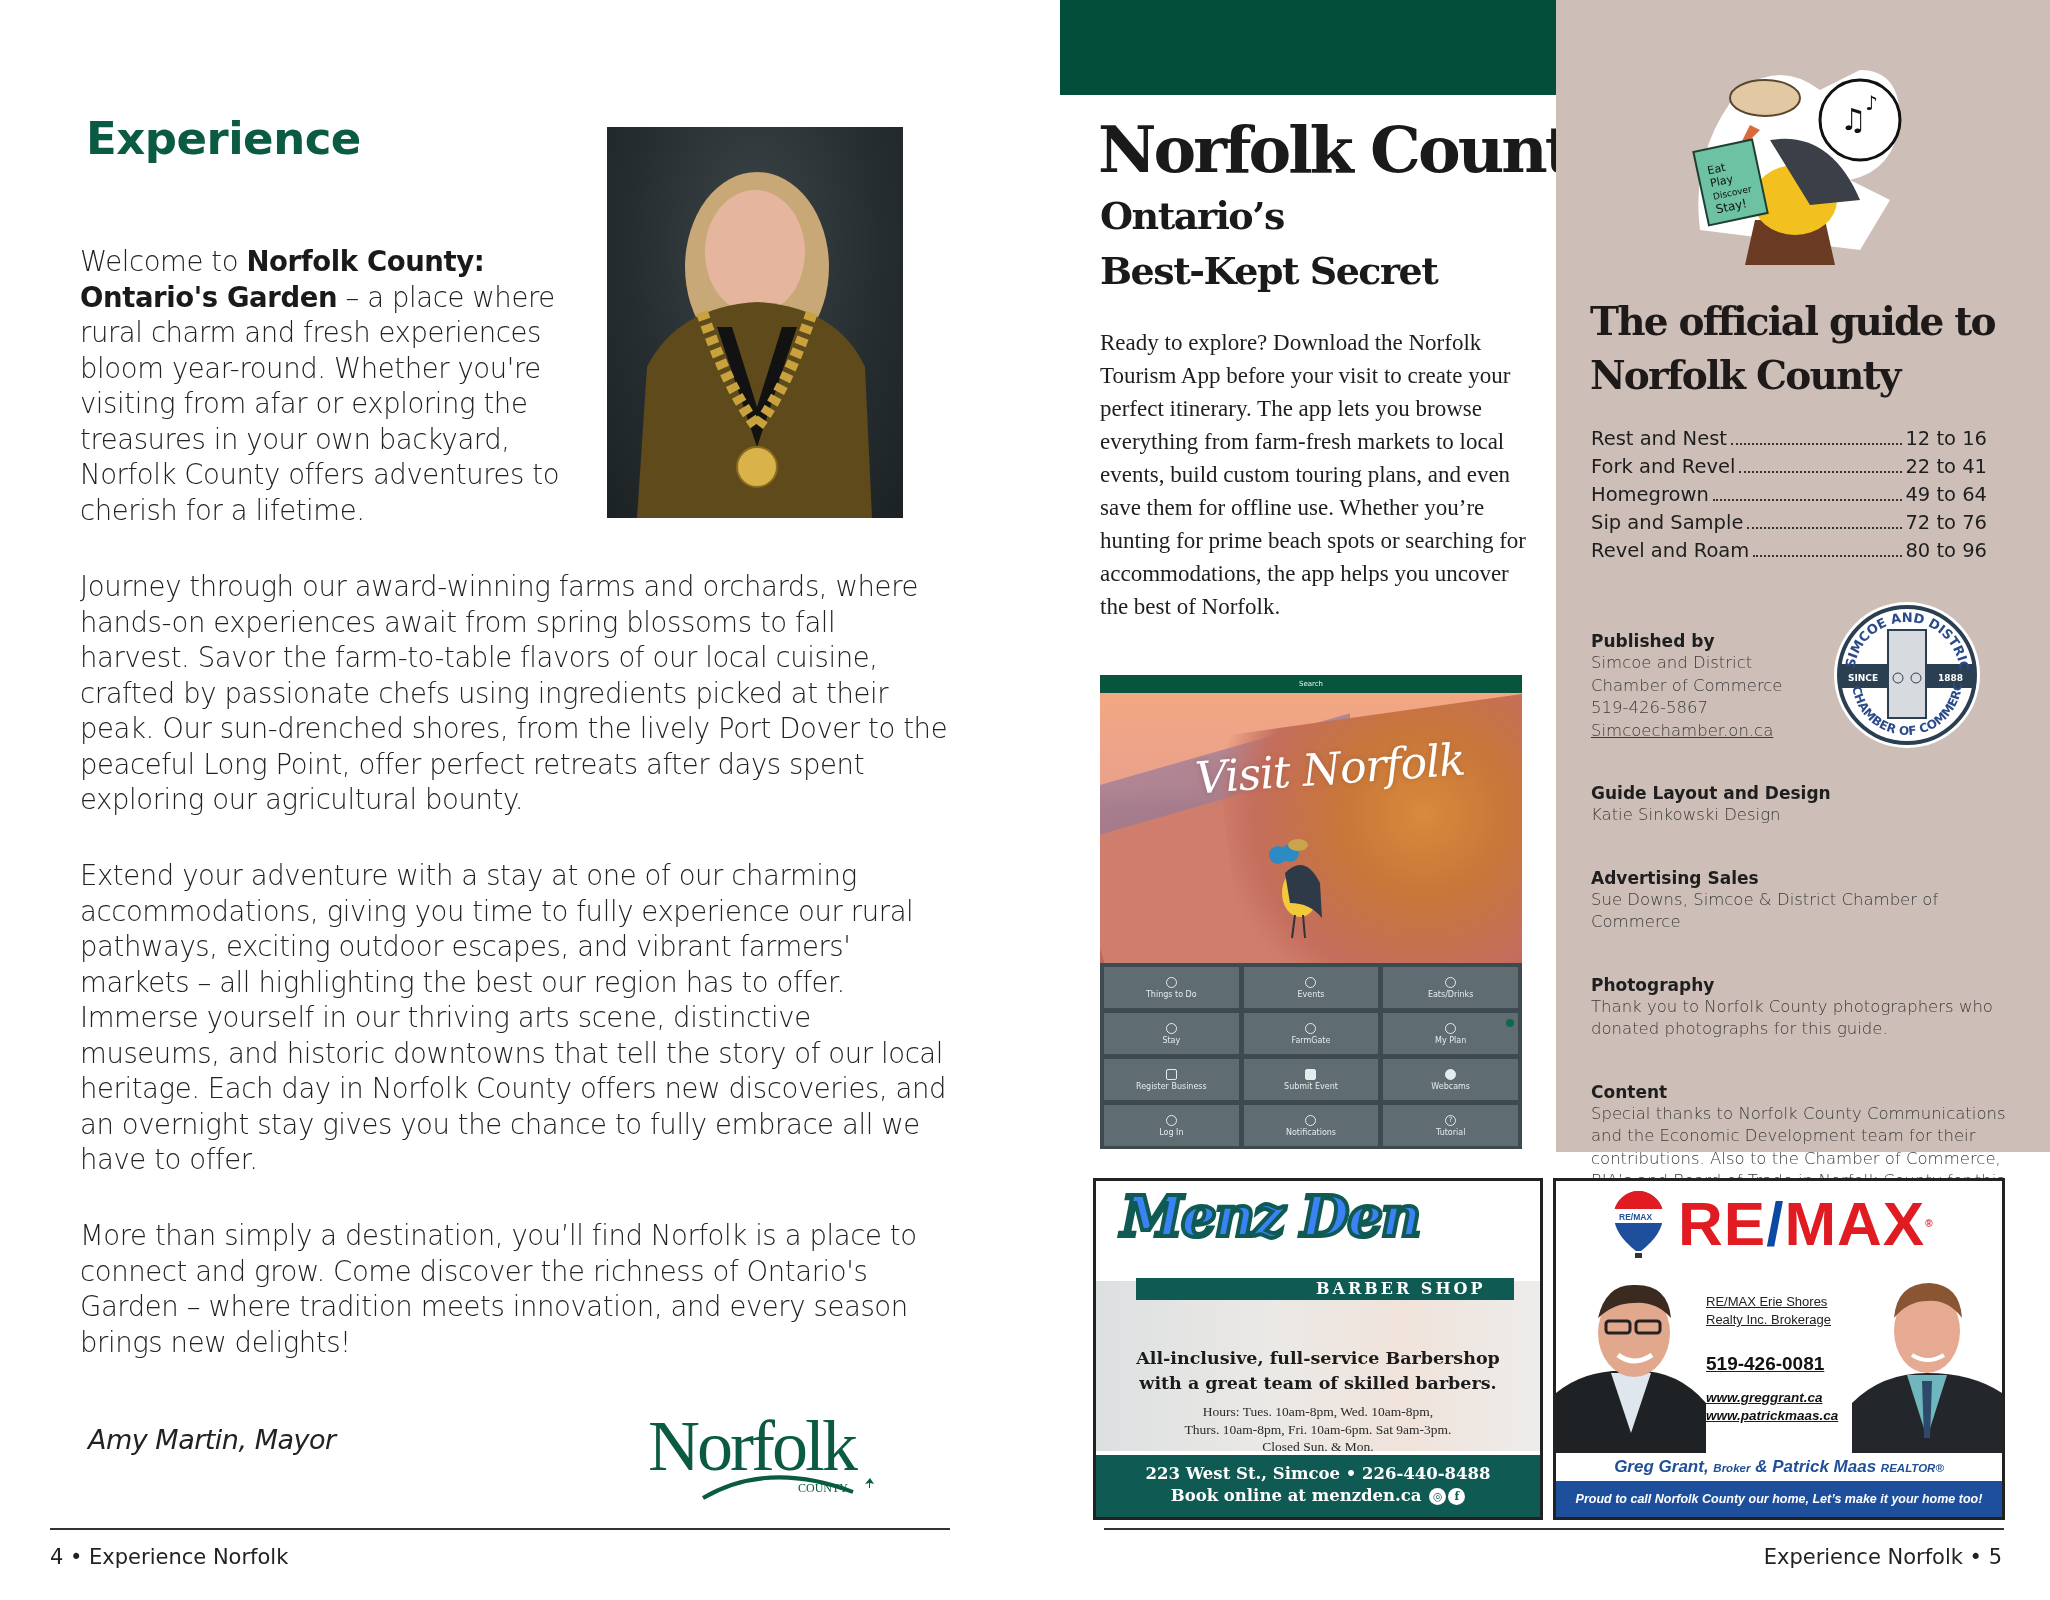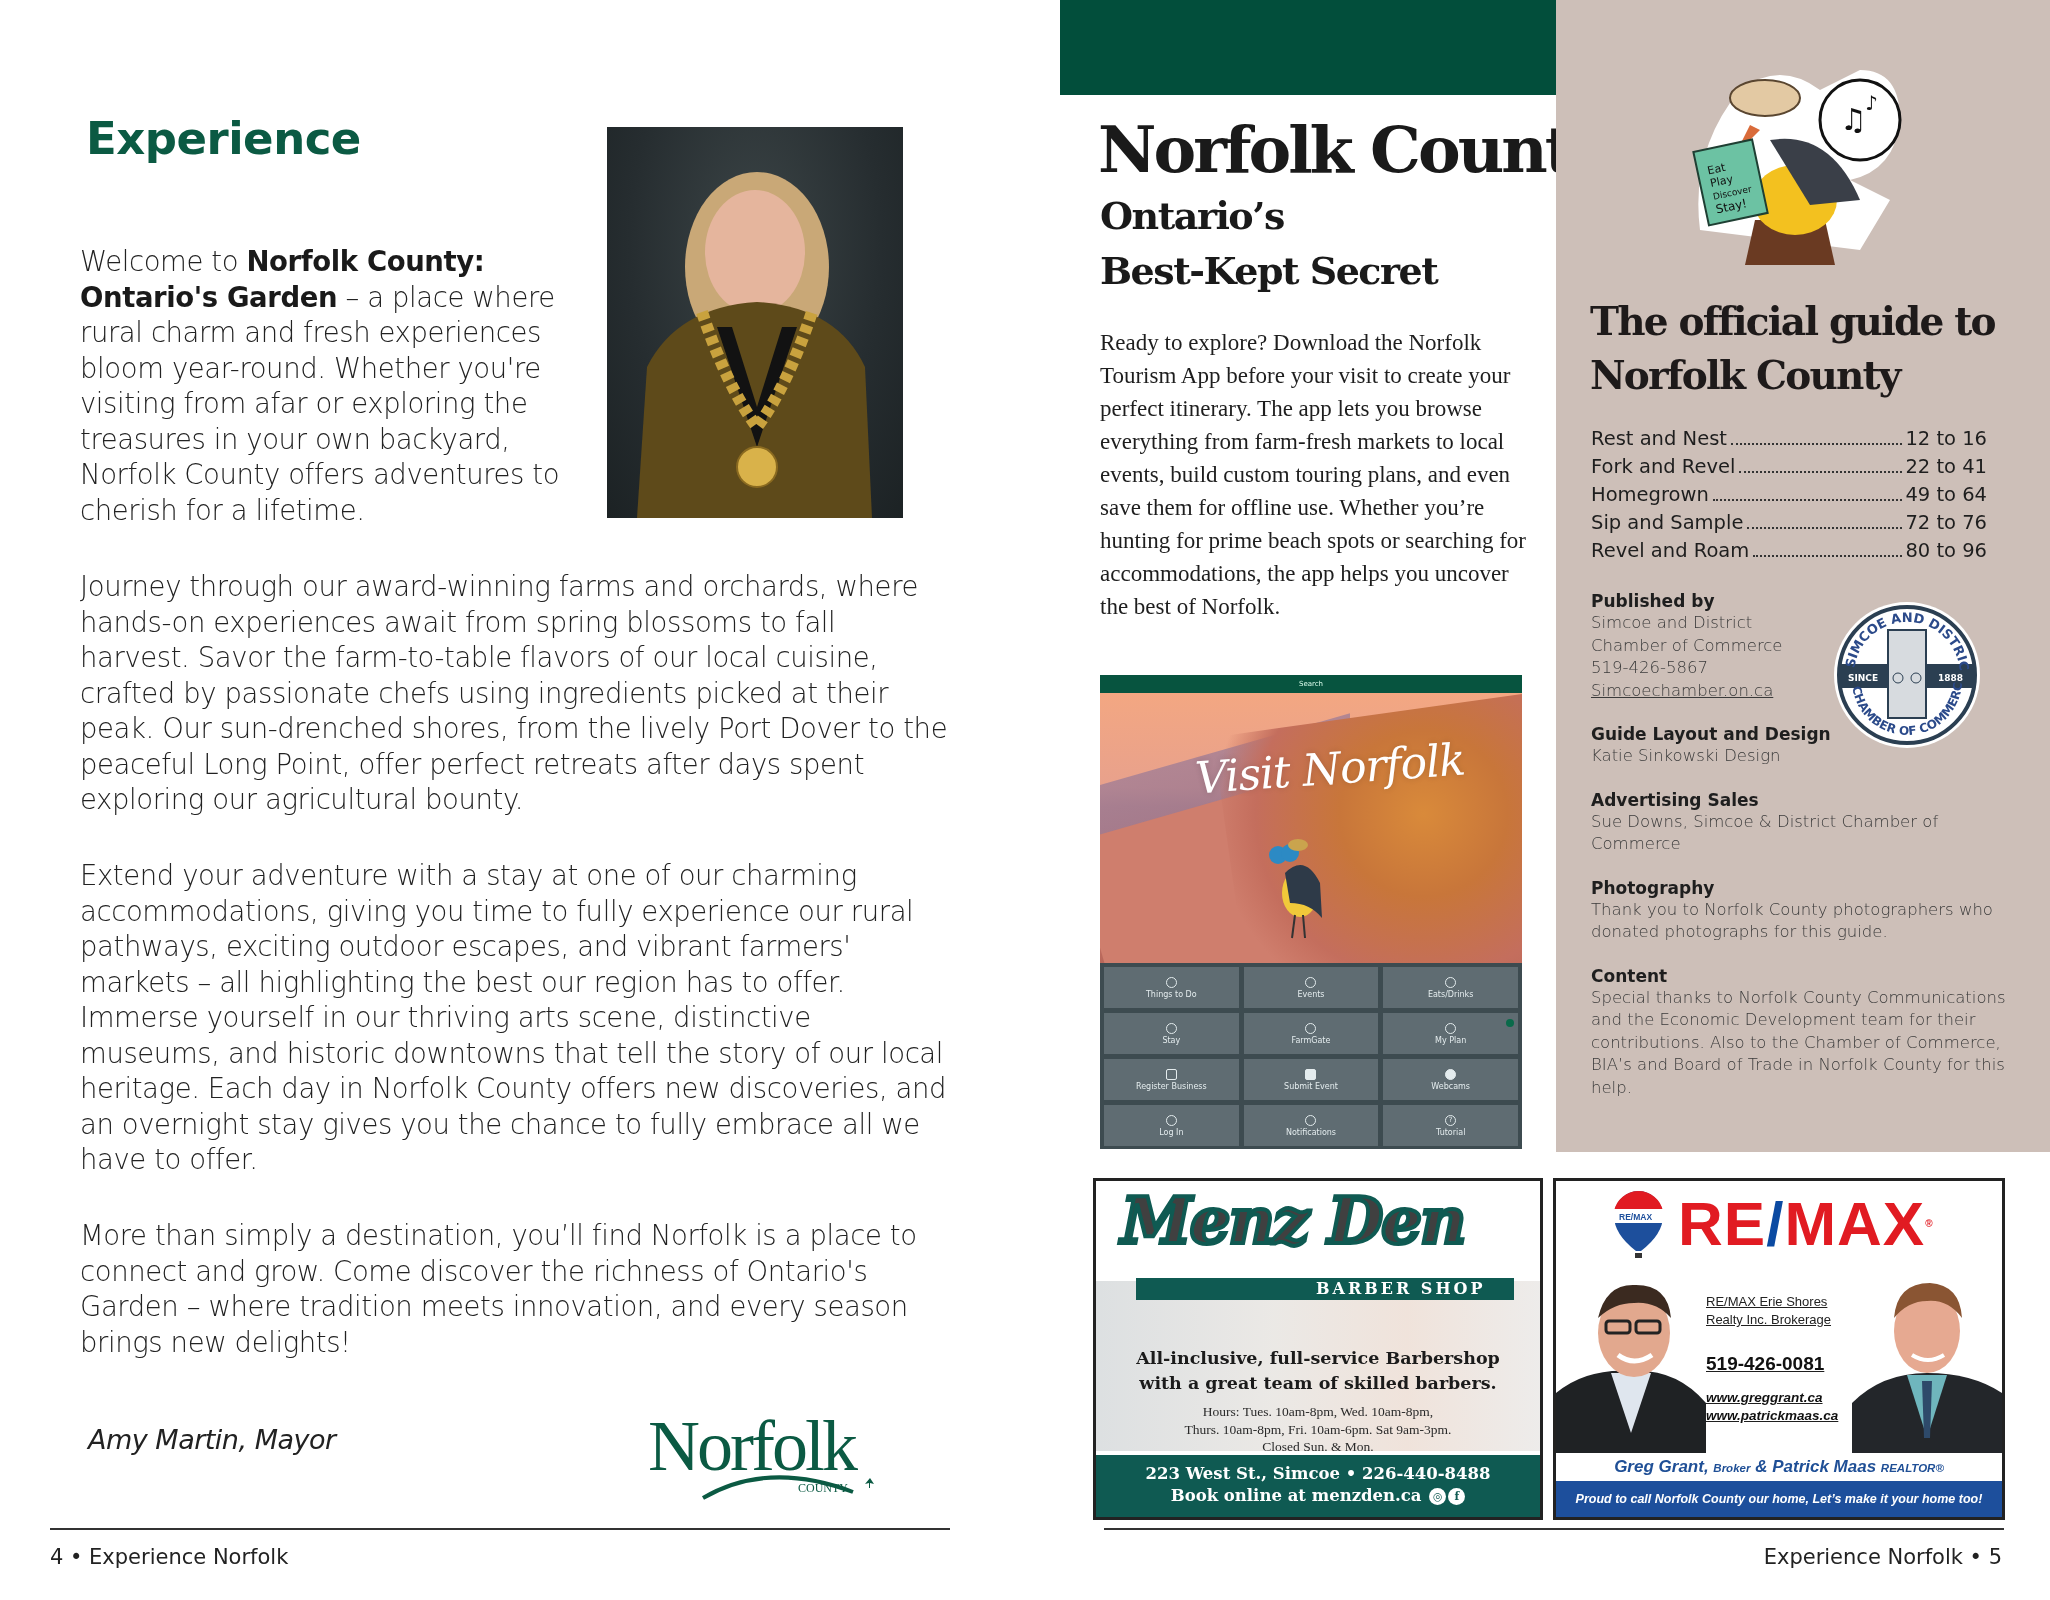--- a/index.html
+++ b/index.html
@@ -76,35 +76,35 @@
   .tan-panel { left: 1556px; top: 0; width: 494px; height: 1152px; background: #cdbfb8; }
   .bird { left: 1660px; top: 30px; width: 250px; height: 240px; }
   .guide-title {
     left: 1590px; top: 294px; font-family: "DejaVu Serif", serif; font-weight: bold;
     font-size: 39px; line-height: 54px; color: #1e1a1a; letter-spacing: -1.8px;
   }
   .toc { left: 1591px; top: 425px; width: 396px; }
   .toc-row { display: flex; align-items: baseline; font-size: 19.5px; line-height: 28px; color: #1e1e1e; }
   .toc-row .dots { flex: 1; border-bottom: 2px dotted #333; margin: 0 3px 6px 4px; }
   .credits { left: 1591px; top: 590px; width: 420px; }
-  .credit { margin-bottom: 21px; }
+  .credit { margin-bottom: 21px; margin-top: 40px; }
   .credit-h { font-weight: bold; font-size: 17px; line-height: 22px; color: #1e1e1e; }
   .credit-t { font-size: 16.5px; line-height: 22.5px; color: #3a3a3a; font-weight: 300; }
   .credit-t u { text-decoration: underline; }
   .chamber-seal { left: 1832px; top: 600px; width: 150px; height: 150px; }
 
   
   .ad { border: 3px solid #222; background: #fff; overflow: hidden; }
   .ad-menz { left: 1093px; top: 1178px; width: 450px; height: 342px; }
   .ad-remax { left: 1553px; top: 1178px; width: 452px; height: 342px; }
 
   .menz-bg { position: absolute; left: 0; top: 100px; width: 100%; height: 170px;
     background: linear-gradient(90deg, #d4d8da 0%, #e6e3df 40%, #ecdcd2 70%, #e9e7e5 100%); opacity: .8; }
   .menz-logo { position: absolute; left: 25px; top: 2px; font-family: "DejaVu Serif", serif; font-style: italic; font-weight: bold;
-    font-size: 64px; color: #404040; -webkit-text-stroke: 4px #0f5a52; letter-spacing: -2px; }
+    font-size: 56px; color: #3b82f6; -webkit-text-stroke: 4px #0f5a52; letter-spacing: -2px; }
   .menz-strip { position: absolute; left: 40px; top: 97px; width: 378px; height: 22px; background: #0f5a52; }
   .menz-barber { position: absolute; left: 220px; top: 97px; font-family: "DejaVu Serif", serif; font-weight: bold; font-size: 16px;
     color: #fff; letter-spacing: 3px; line-height: 22px; }
   .menz-tag { position: absolute; left: 0; top: 145px; width: 100%; text-align: center; font-family: "DejaVu Serif", serif;
     font-weight: bold; font-size: 17.5px; line-height: 25px; color: #1b1b1b; margin-top: 20px; }
   .menz-hours { position: absolute; left: 0; top: 222px; width: 100%; text-align: center; font-family: "Liberation Serif", serif;
     font-size: 13.5px; line-height: 17.5px; color: #2a2a2a; }
   .menz-foot { position: absolute; left: 0; bottom: 0; width: 100%; height: 62px; background: #0f5a52; color: #fff;
     text-align: center; font-family: "DejaVu Serif", serif; font-weight: bold; font-size: 16.5px; line-height: 22px; padding-top: 8px; }
   .menz-foot .soc { display: inline-block; width: 17px; height: 17px; border-radius: 50%; background: #fff; color: #0f5a52;

